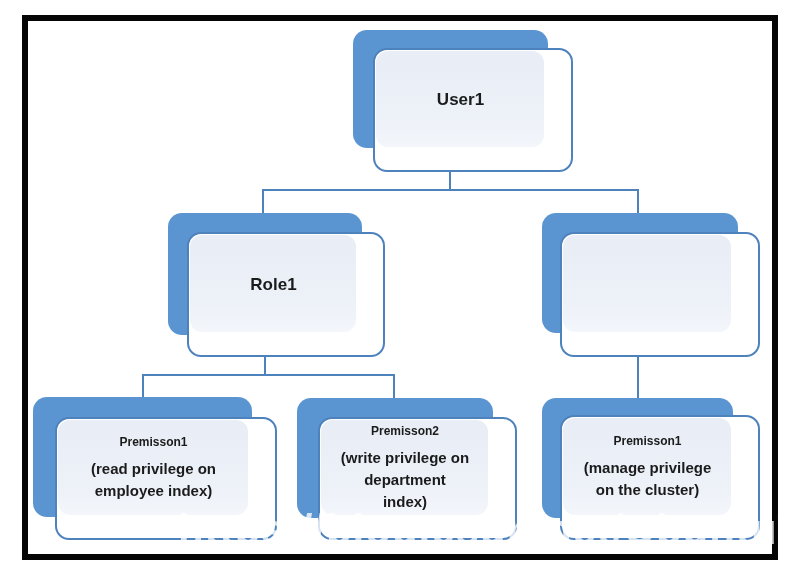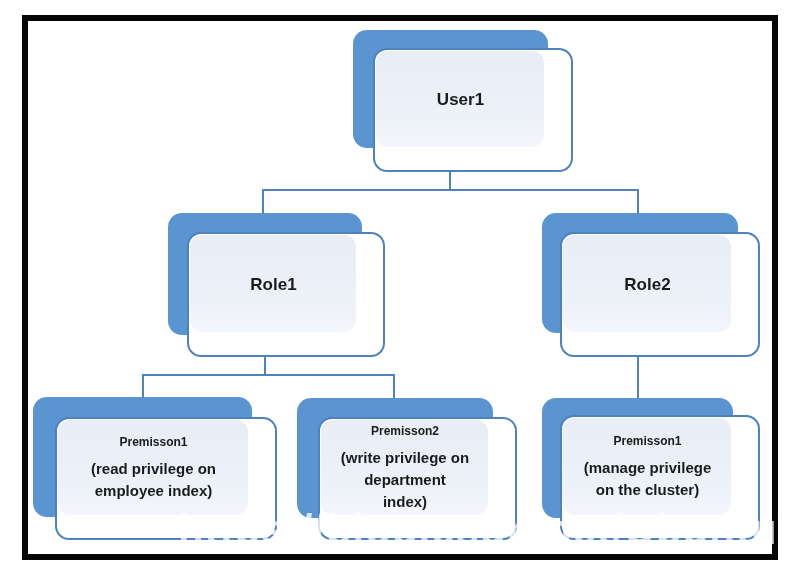--- a/index.html
+++ b/index.html
@@ -88,23 +88,20 @@
       <div class="content">
         <div class="label">Role1</div>
       </div>
     </div>
   </div>
 
   <div class="node" style="left:542px; top:213px; width:218px; height:144px; --bw:196px; --bh:120px; --fx:18px; --fy:19px; --fw:200px; --fh:125px;">
     <div class="back"></div>
     <div class="front">
       <div class="fill"></div>
-      <div class="content">
-        <div class="label">Role2</div>
-      </div>
     </div>
   </div>
 
   <div class="node" style="left:33px; top:397px; width:244px; height:143px; --bw:219px; --bh:120px; --fx:22px; --fy:20px; --fw:222px; --fh:123px;">
     <div class="back"></div>
     <div class="front">
       <div class="fill"></div>
       <div class="content">
         <div class="title">Premisson1</div>
         <div class="subtitle">(read privilege on employee index)</div>

